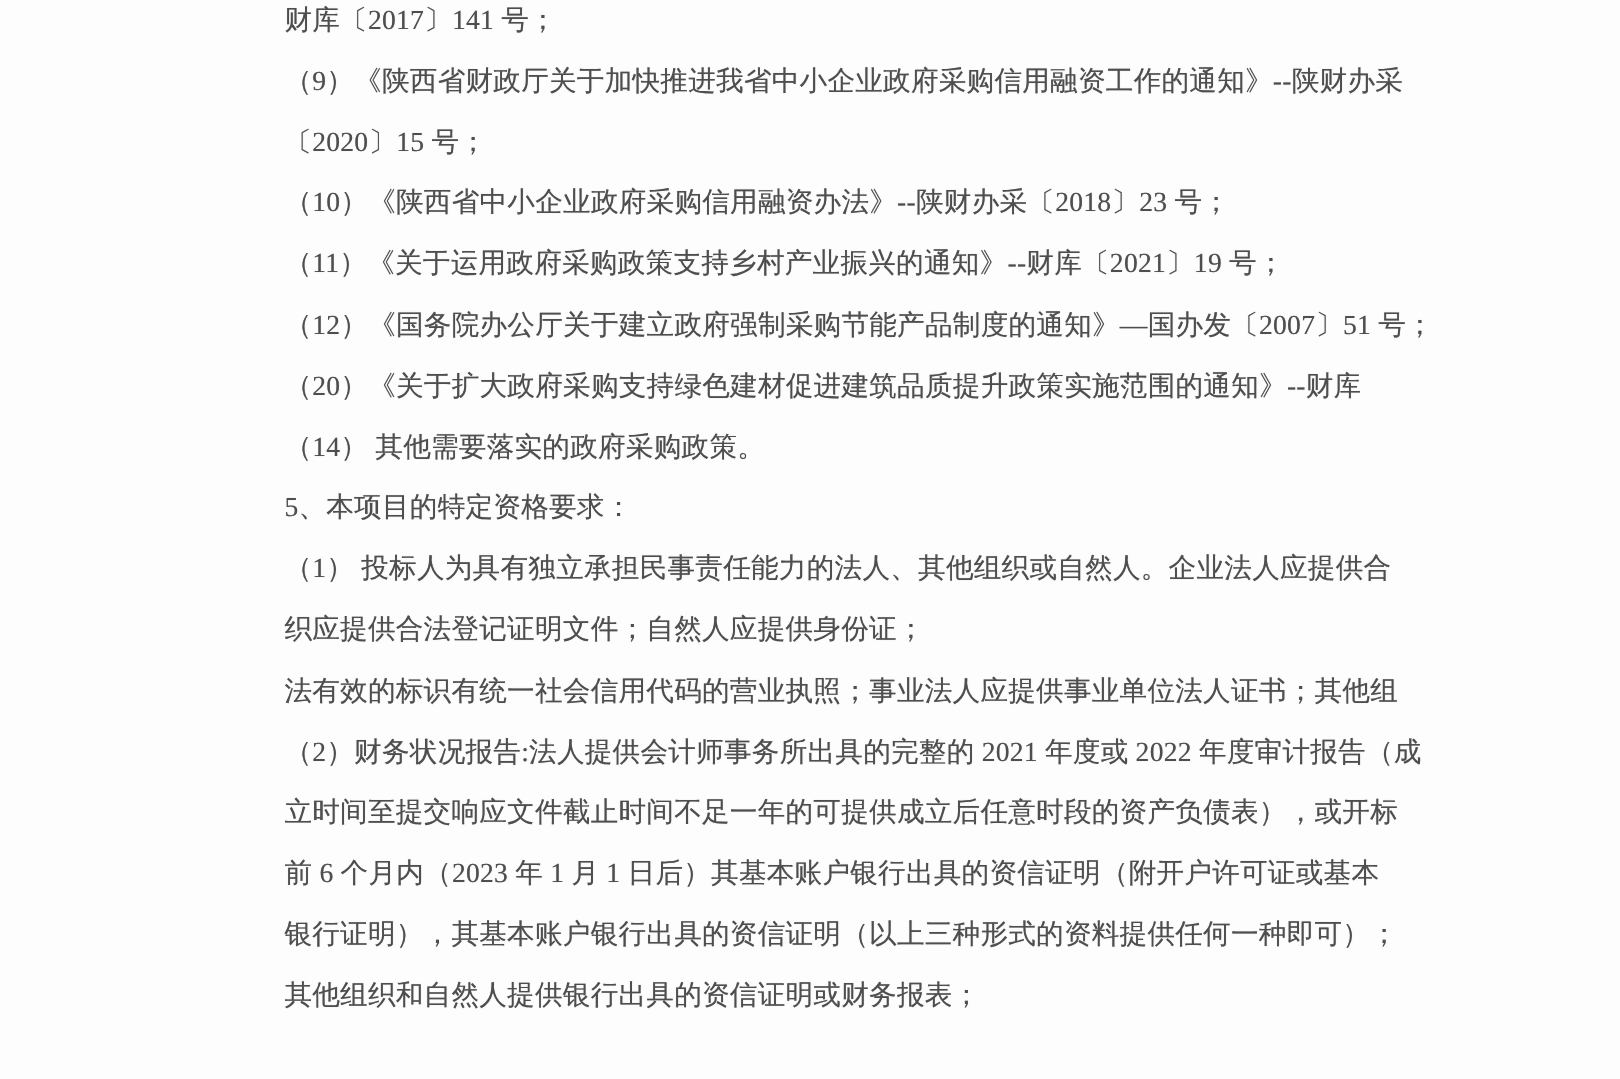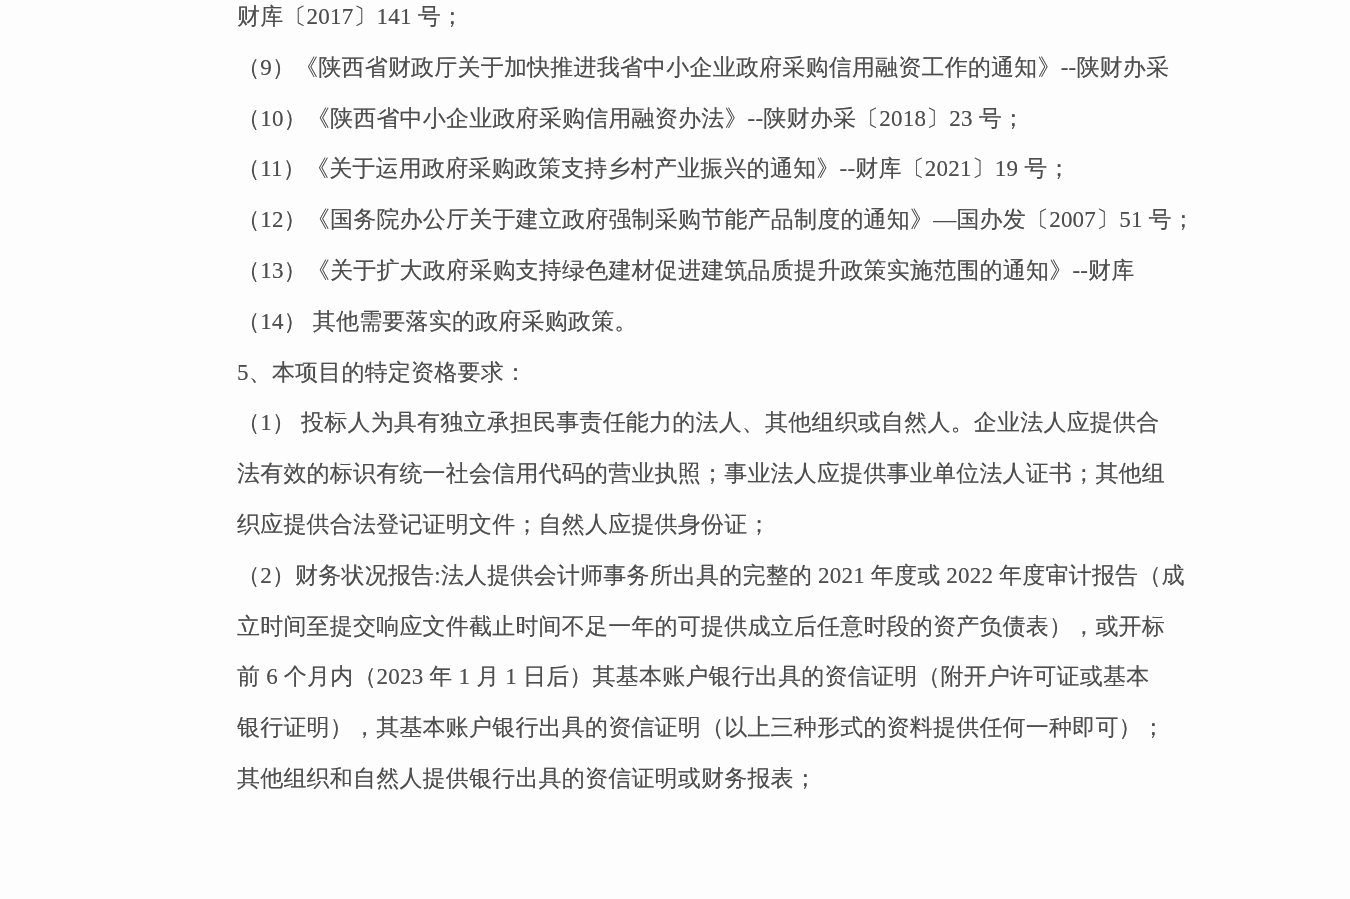--- a/index.html
+++ b/index.html
@@ -37,28 +37,29 @@
     text-shadow: 0 0 0.6px rgba(80,80,80,0.55);
   }
 </style>
 </head>
 <body>
 
 <div class="page">
   <div class="text-block">
     <div class="line">财库〔2017〕141 号；</div>
     <div class="line">（9）《陕西省财政厅关于加快推进我省中小企业政府采购信用融资工作的通知》--陕财办采</div>
+    <div class="line">〔2020〕15 号；</div>
     <div class="line">（10）《陕西省中小企业政府采购信用融资办法》--陕财办采〔2018〕23 号；</div>
     <div class="line">（11）《关于运用政府采购政策支持乡村产业振兴的通知》--财库〔2021〕19 号；</div>
     <div class="line">（12）《国务院办公厅关于建立政府强制采购节能产品制度的通知》—国办发〔2007〕51 号；</div>
-    <div class="line">（13）《关于扩大政府采购支持绿色建材促进建筑品质提升政策实施范围的通知》--财库</div>
+    <div class="line">（20）《关于扩大政府采购支持绿色建材促进建筑品质提升政策实施范围的通知》--财库</div>
     <div class="line">（14） 其他需要落实的政府采购政策。</div>
     <div class="line">5、本项目的特定资格要求：</div>
     <div class="line">（1） 投标人为具有独立承担民事责任能力的法人、其他组织或自然人。企业法人应提供合</div>
+    <div class="line">织应提供合法登记证明文件；自然人应提供身份证；</div>
     <div class="line">法有效的标识有统一社会信用代码的营业执照；事业法人应提供事业单位法人证书；其他组</div>
-    <div class="line">织应提供合法登记证明文件；自然人应提供身份证；</div>
     <div class="line">（2）财务状况报告:法人提供会计师事务所出具的完整的 2021 年度或 2022 年度审计报告（成</div>
     <div class="line">立时间至提交响应文件截止时间不足一年的可提供成立后任意时段的资产负债表），或开标</div>
     <div class="line">前 6 个月内（2023 年 1 月 1 日后）其基本账户银行出具的资信证明（附开户许可证或基本</div>
     <div class="line">银行证明），其基本账户银行出具的资信证明（以上三种形式的资料提供任何一种即可）；</div>
     <div class="line">其他组织和自然人提供银行出具的资信证明或财务报表；</div>
   </div>
 </div>
 
 </body></html>

